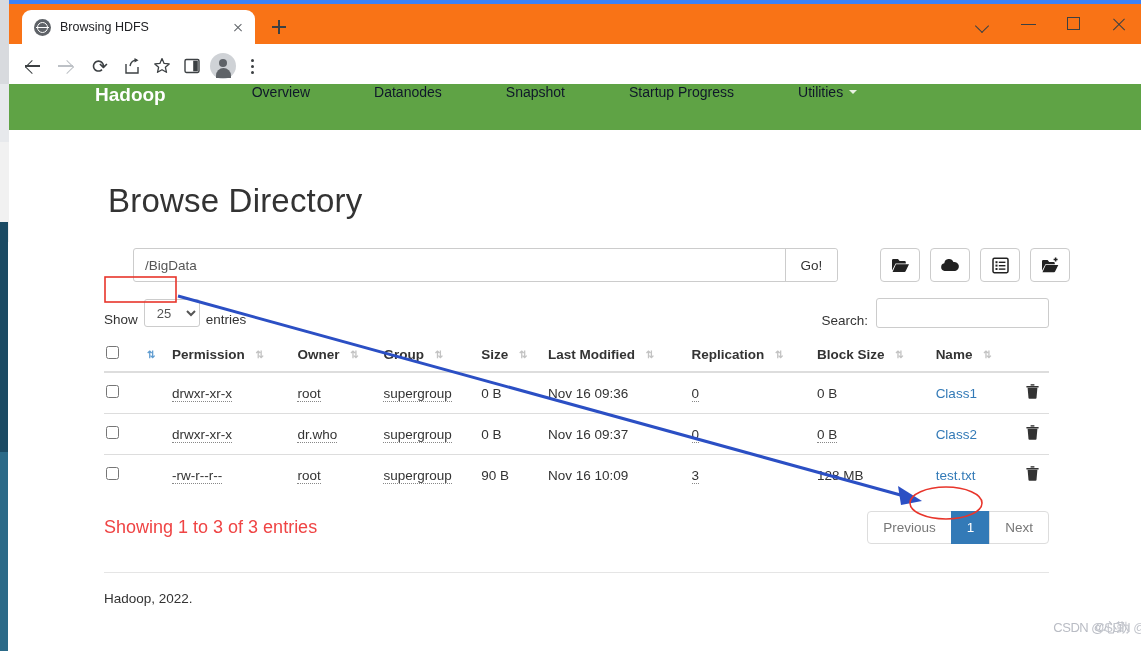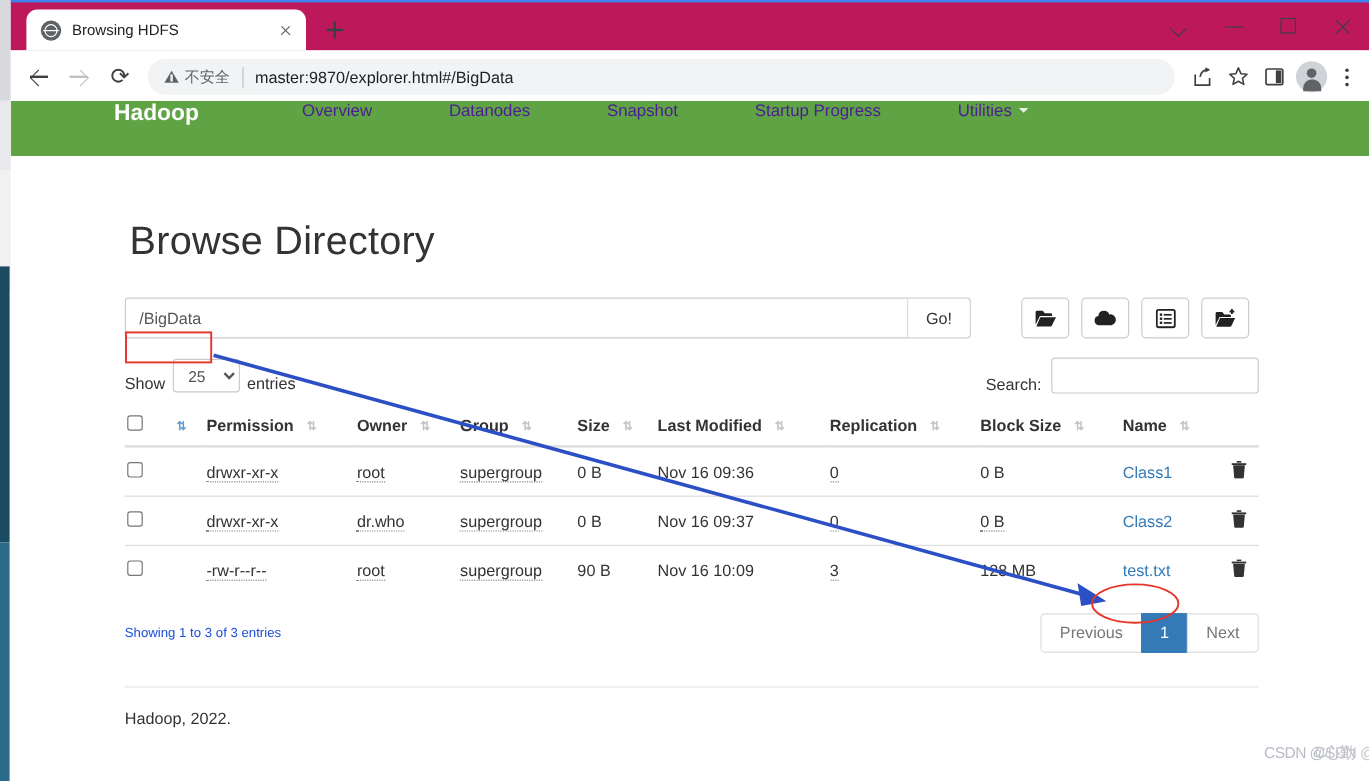--- a/index.html
+++ b/index.html
@@ -29,22 +29,22 @@
   
   #browser-window {
     position: absolute; left: 9px; top: 0;
     width: 1132px; height: 651px;
     z-index: 1;
   }
 
   #tab-strip {
     position: relative;
     height: 40px;
-    background: #be185d;
-    border-top: 2px solid #3b82f6;
+    background: #f97316;
+    border-top: 4px solid #3b82f6;
   }
   #tab-active {
     position: absolute; left: 13px; top: 6px;
     width: 233px; height: 34px;
     background: #ffffff;
     border-radius: 9px 9px 0 0;
     display: flex; align-items: center;
     padding: 0 6px 0 12px;
     box-sizing: border-box;
   }
@@ -239,21 +239,21 @@
     gap: 36px;
   }
   #navbar-brand {
     color: #ffffff;
     font-size: 19px;
     font-weight: bold;
     margin-right: 36px;
     white-space: nowrap;
   }
   .nav-link {
-    color: #4c1d95;
+    color: #0f172a;
     font-size: 14px;
     padding: 0 14px;
     white-space: nowrap;
     display: flex; align-items: center;
   }
   .caret-down {
     display: inline-block;
     width: 0; height: 0;
     border-left: 4px solid transparent;
     border-right: 4px solid transparent;
@@ -271,20 +271,21 @@
     font-weight: normal;
     margin: 52px 0 28px 4px;
     letter-spacing: 0.2px;
   }
 
   
   #path-row {
     display: flex; align-items: flex-start;
     width: 950px;
     margin-bottom: 16px;
+    margin-left: 29px;
   }
   #path-input-group {
     display: flex;
     width: 705px;
     height: 34px;
     border: 1px solid #ccc;
     border-radius: 3px;
     background: #fff;
     box-sizing: border-box;
   }
@@ -388,21 +389,21 @@
   .name-link { color: #337ab7; margin-top: 40px; }
   .repl-link { color: #333; }
   .trash-cell { width: 34px; text-align: center; padding-right: 0 !important; }
   input[type=checkbox] { width: 13px; height: 13px; margin: 0; }
 
   #table-footer {
     width: 945px;
     display: flex; align-items: center; justify-content: space-between;
     margin-top: 16px;
   }
-  #entries-info { font-size: 11px; color: #1d4ed8; }
+  #entries-info { font-size: 18px; color: #ef4444; }
   #pagination { display: flex; }
   .page-btn {
     border: 1px solid #ddd;
     background: #ffffff;
     color: #777;
     font-size: 13.5px;
     padding: 8px 15px;
     font-family: "Liberation Sans", sans-serif;
     margin-left: -1px;
     text-align: center;
@@ -472,28 +473,20 @@
       <div class="wc wc-max"></div>
       <div class="wc wc-close"></div>
     </div>
   </div>
 
   <div id="toolbar">
     <div class="nav-btn icon-back"></div>
     <div class="nav-btn icon-fwd"></div>
     <div class="nav-btn icon-reload">⟳</div>
 
-    <div id="omnibox">
-      <span id="security-warning">
-        <span id="warning-triangle"></span>
-        <span>不安全</span>
-      </span>
-      <span id="omnibox-divider"></span>
-      <span id="url-text">master:9870/explorer.html#/BigData</span>
-    </div>
 
     <div class="tb-icon" id="share-icon">
       <svg width="18" height="18" viewBox="0 0 18 18">
         <path d="M3 7 L3 16 L15 16 L15 10" fill="none" stroke="#3c4043" stroke-width="1.4"></path>
         <path d="M7 9 C8 4 11 3 14 3" fill="none" stroke="#3c4043" stroke-width="1.4"></path>
         <path d="M11.5 1 L15.5 3.2 L11.5 5.4 Z" fill="#3c4043"></path>
       </svg>
     </div>
     <div class="tb-icon" id="bookmark-icon">
       <svg width="18" height="18" viewBox="0 0 18 18">

